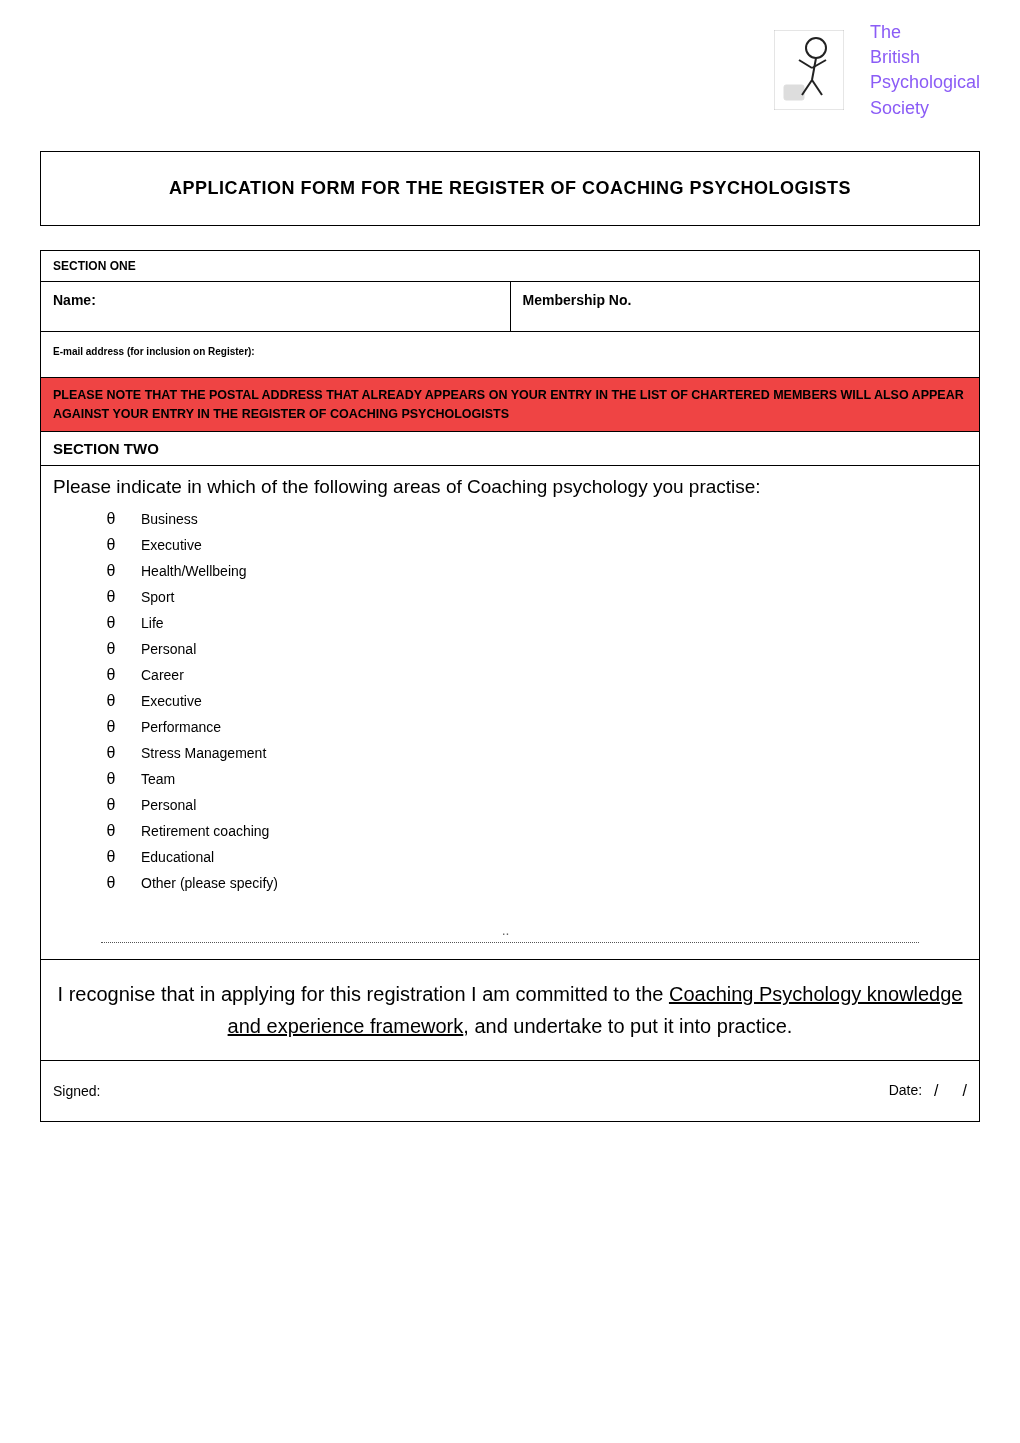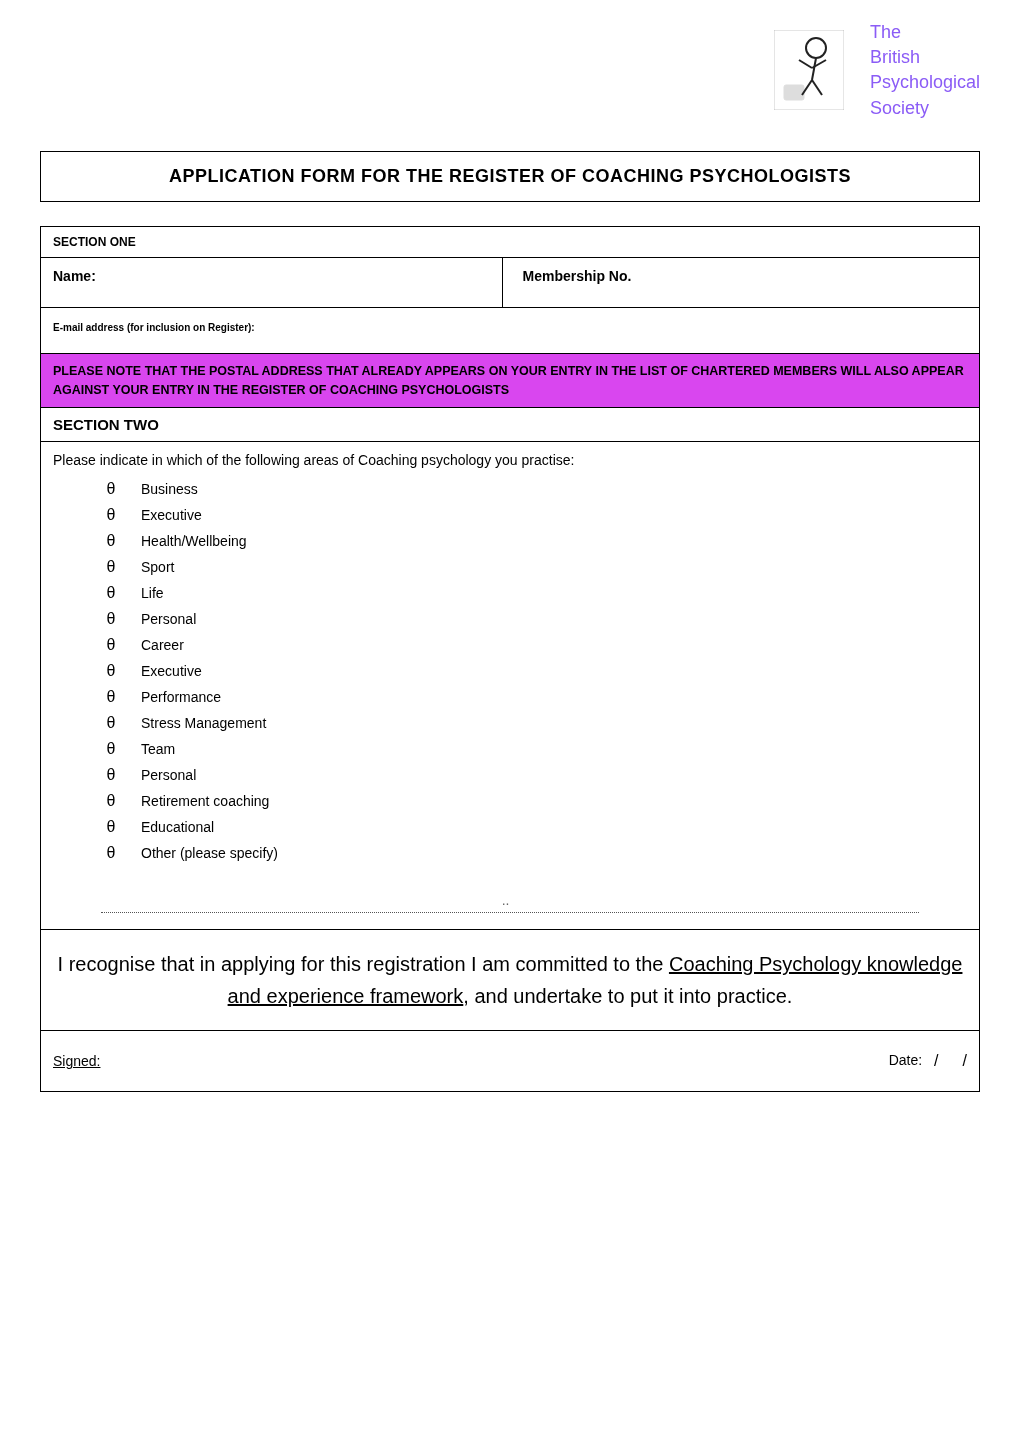--- a/index.html
+++ b/index.html
@@ -39,21 +39,21 @@
 
     .logo-text {
       font-size: 18px;
       line-height: 1.4;
       color: #8b5cf6;
       margin-left: 16px;
     }
 
     .title-section {
       border: 1px solid #000;
-      padding: 14px 20px;
+      padding: 26px 20px;
       text-align: center;
       margin-bottom: 24px;
     }
 
     .title-section h1 {
       font-size: 18px;
       font-weight: bold;
       letter-spacing: 0.5px;
       text-transform: uppercase;
     }
@@ -82,60 +82,60 @@
       align-items: flex-start;
     }
 
     .form-row .field-label {
       font-weight: bold;
       font-size: 14px;
     }
 
     .form-row .field-right {
       border-left: 1px solid #000;
-      padding: 10px 20px;
+      padding: 10px 12px;
       flex: 1;
       display: flex;
       align-items: flex-start;
     }
 
     .form-row-single {
       border-bottom: 1px solid #000;
       padding: 10px 12px;
       min-height: 46px;
     }
 
     .form-row-single .field-label {
       font-weight: bold;
       font-size: 10px;
     }
 
     .notice-row {
       border-bottom: 1px solid #000;
       padding: 8px 12px;
-      background: #d946ef;
+      background: #ef4444;
     }
 
     .notice-row p {
       font-weight: bold;
       font-size: 12.5px;
       line-height: 1.5;
       text-transform: uppercase;
     }
 
     .section-two-header {
       border-bottom: 1px solid #000;
       padding: 8px 12px;
       font-size: 15px;
       font-weight: bold;
     }
 
     .section-two-desc {
       padding: 10px 12px 4px 12px;
-      font-size: 14px;
+      font-size: 19px;
     }
 
     .checkbox-list {
       padding: 4px 12px 10px 60px;
       list-style: none;
     }
 
     .checkbox-list li {
       display: flex;
       align-items: center;
@@ -184,21 +184,20 @@
     .signed-row {
       display: flex;
       align-items: center;
       padding: 16px 12px;
       min-height: 60px;
       font-size: 14px;
     }
 
     .signed-label {
       flex: 1;
-      text-decoration: underline;
     }
 
     .date-section {
       display: flex;
       align-items: flex-start;
       gap: 12px;
     }
 
     .date-slashes {
       display: flex;

